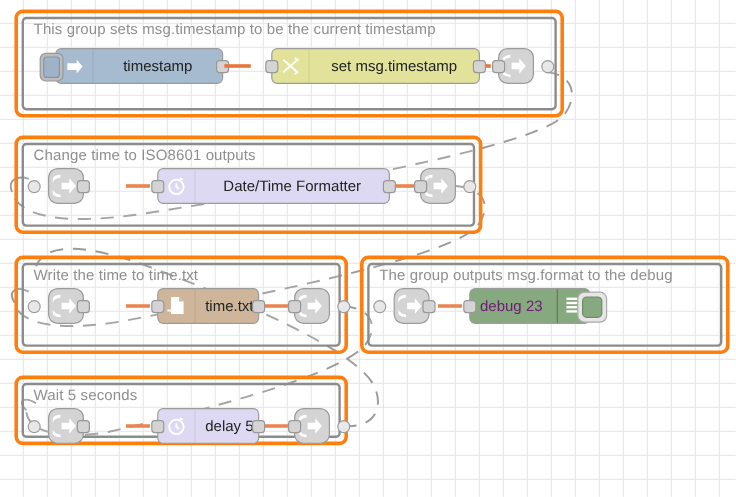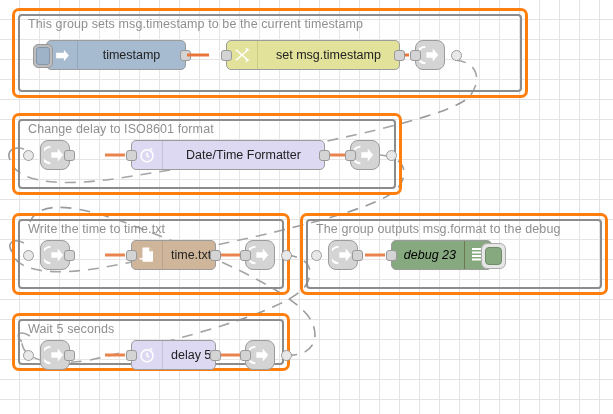--- a/index.html
+++ b/index.html
@@ -66,21 +66,21 @@
     color:#222;
     padding:0 8px;
     white-space:nowrap;
     overflow:hidden;
   }
   .node.inject{background:#a6bbcf;justify-content:center;}
   .node.change{background:#e2e29a;}
   .node.func  {background:#ded9f2;}
   .node.file  {background:#cfb69a;}
   .node.debug {background:#87a980;}
-  .node.debug .lbl{font-style:italic;color:#000000;text-align:right;}
+  .node.debug .lbl{color:#701a75;text-align:left;}
   
   .injbtn{
     position:absolute;left:-14px;top:3px;
     width:20px;height:24px;
     box-sizing:border-box;
     background:#bcbcbc;
     border:1px solid #999;
     border-radius:5px;
     display:flex;align-items:center;justify-content:center;
   }
@@ -138,21 +138,21 @@
       <path d="M286,255 C310,257 316,272 304,288 C282,312 180,340 90,360 C42,368 22,356 22,342"></path>
       <path d="M286,355 C312,357 320,340 312,322 C298,292 200,250 118,220 C60,200 36,206 30,222"></path>
     </g>
     <g fill="none" stroke="#9b9b9b" stroke-width="1.6">
       <path d="M10,160 C6,150 14,146 24,149"></path>
       <path d="M12,252 C6,242 14,238 24,243"></path>
       <path d="M22,342 C14,334 20,330 30,336"></path>
     </g>
   </svg>
 
-  <div class="group" style="left:12px;top:8px;width:516px;height:90px;">
+  <div class="group" style="left:12px;top:8px;width:458px;height:90px;">
     <div class="ginner"></div>
     <div class="glabel">This group sets msg.timestamp to be the current timestamp</div>
   </div>
 
   <div class="node inject" style="left:46px;top:40px;width:140px;">
     <div class="injbtn">
       <i></i>
     </div>
     <div class="ic">
       <svg width="17" height="17" viewBox="0 0 24 24">
@@ -195,21 +195,21 @@
     <svg width="22" height="22" viewBox="0 0 24 24">
       <path d="M7 3 a9 9 0 0 0 0 18" fill="none" stroke="#fff" stroke-width="2.4"></path>
       <path d="M8 9h7V5l6 7-6 7v-4H8z" fill="#fff"></path>
     </svg>
     <div class="port in" style="left:-6px;"></div>
     <div class="lstub" style="right:-18px;"></div>
   </div>
 
   <div class="group" style="left:12px;top:113px;width:390px;height:82px;">
     <div class="ginner"></div>
-    <div class="glabel">Change delay to ISO8601 format</div>
+    <div class="glabel">Change time to ISO8601 outputs</div>
   </div>
 
   <div class="link-node" style="left:40px;top:140px;">
     <svg width="22" height="22" viewBox="0 0 24 24">
       <path d="M7 3 a9 9 0 0 0 0 18" fill="none" stroke="#fff" stroke-width="2.4"></path>
       <path d="M8 9h7V5l6 7-6 7v-4H8z" fill="#fff"></path>
     </svg>
     <div class="lstub" style="left:-18px;"></div>
     <div class="port out" style="right:-6px;"></div>
   </div>

